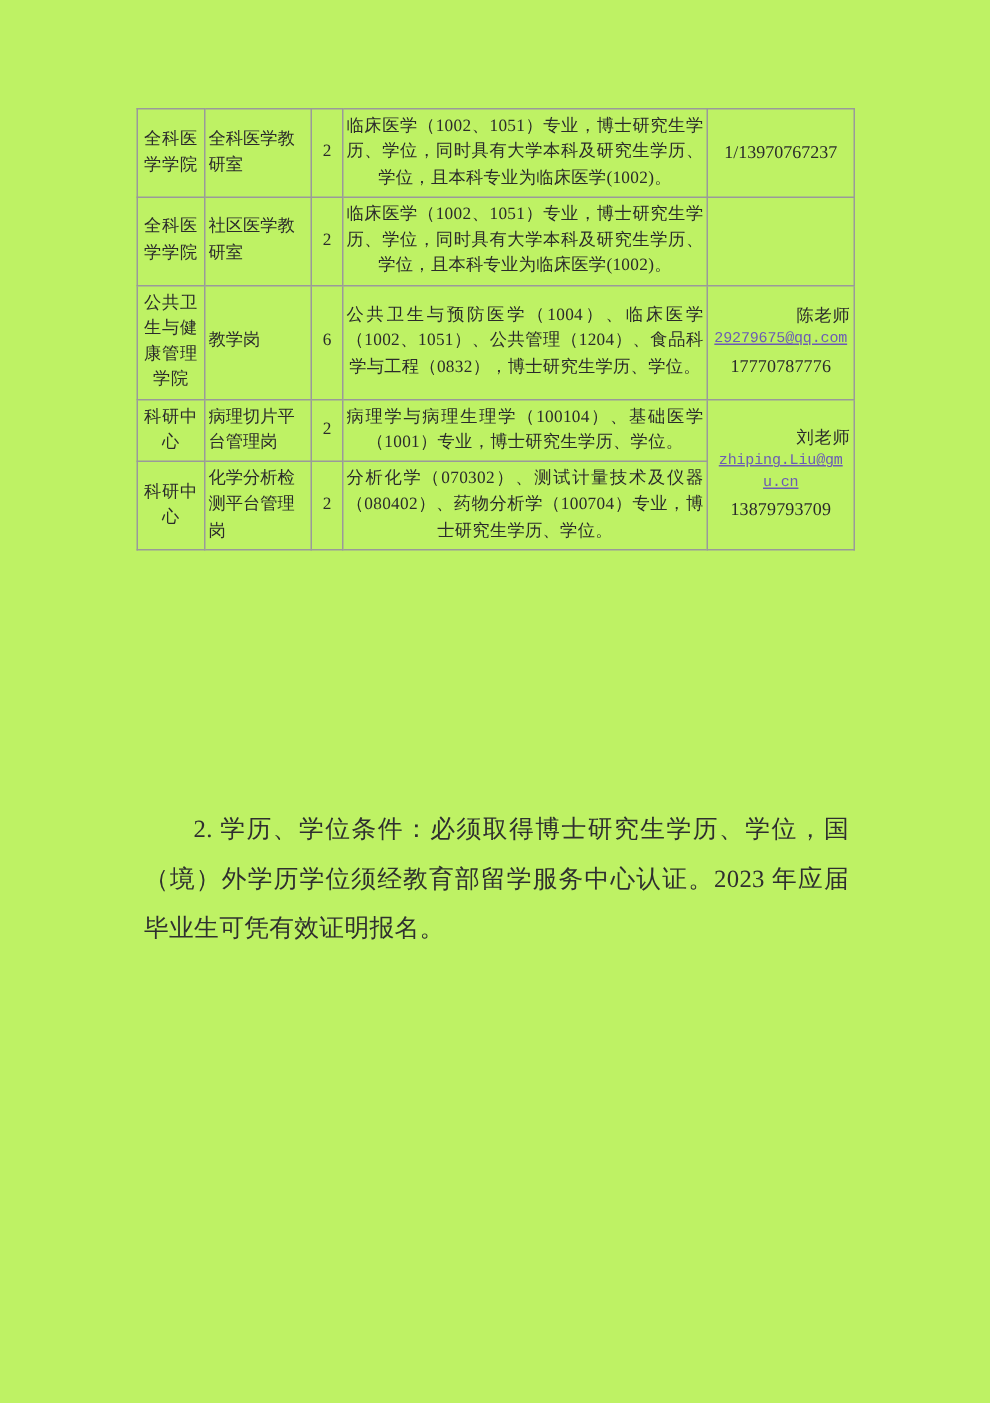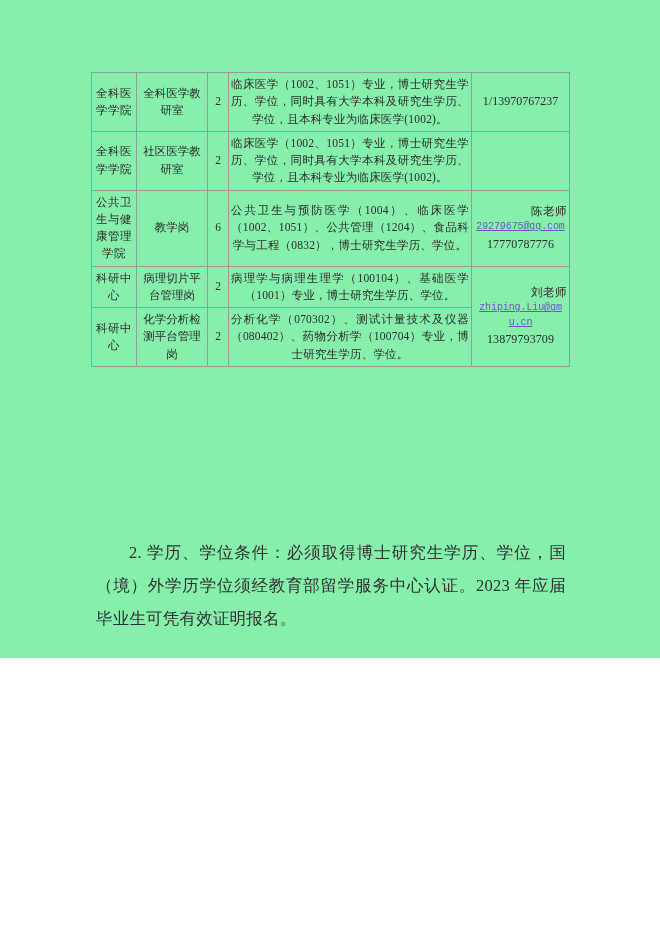--- a/index.html
+++ b/index.html
@@ -12,22 +12,22 @@
     background: #ffffff;
     font-family: "Liberation Serif", "DejaVu Serif", serif;
     color: #2b2b2b;
     overflow: hidden;
     position: relative;
   }
   .page {
     position: absolute;
     left: 0; top: 0;
     width: 660px;
-    height: 658px;
-    background: #86efac;
+    height: 935px;
+    background: #bef264;
   }
 
   
   .table-wrap {
     position: absolute;
     left: 91px;
     top: 72px;
     width: 478px;
   }
   table.job-table {
@@ -50,21 +50,20 @@
   col.c-contact { width: 98px; }
 
   td.college {
     text-align: center;
     letter-spacing: 0.5px;
     line-height: 1.45;
     padding-left: 6px;
     padding-right: 6px;
   }
   td.dept {
-    text-align: center;
     line-height: 1.55;
     padding-left: 3px;
     padding-right: 3px;
   }
   td.num {
     text-align: center;
     font-family: "Liberation Serif", serif;
     font-size: 12px;
   }
   td.req {

